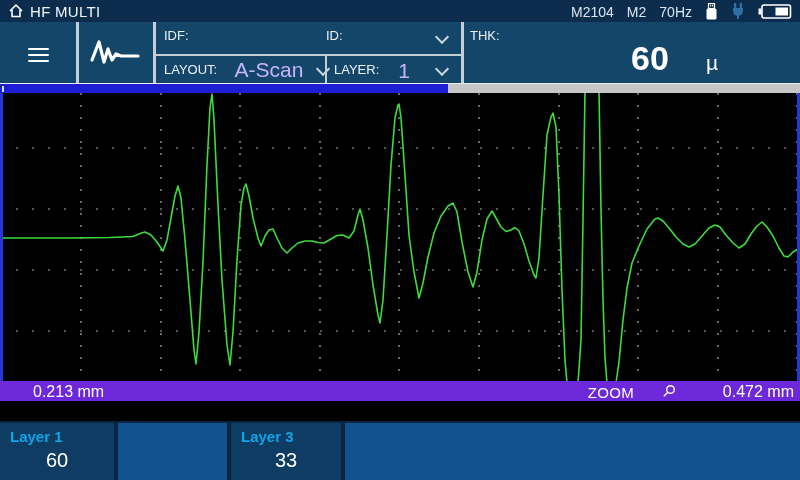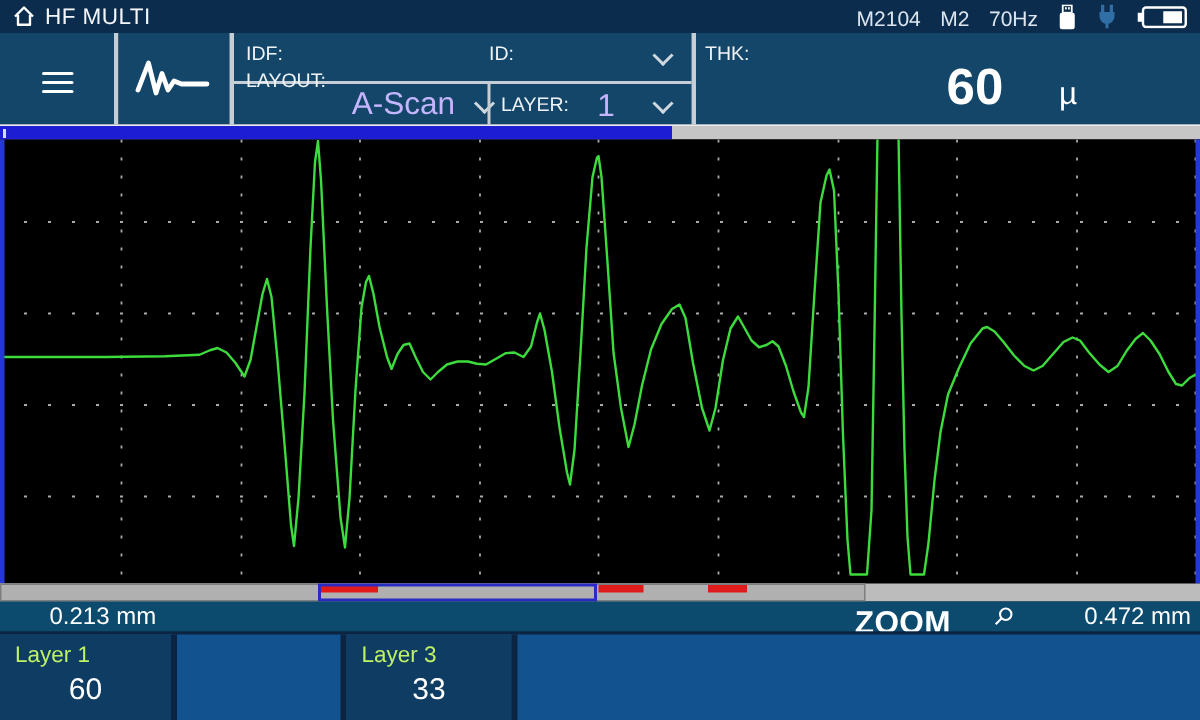--- a/index.html
+++ b/index.html
@@ -42,31 +42,31 @@
   .plot{left:0;top:93px;width:800px;height:296px;background:#000;}
   .edge-stripe{top:93px;width:3px;height:296px;background:#2437d8;}
 
   
   .scrollbar{left:0;top:389px;width:800px;height:12px;background:#bcbcbc;}
   .scroll-track{left:0;top:0;width:577px;height:12px;background:#b0b0b0;border:1px solid #7e7e7e;box-sizing:border-box;}
   .scroll-thumb{top:0;height:12px;border:2px solid #2b2bc4;box-sizing:border-box;}
   .red-seg{top:1px;height:4.5px;background:#e01b1b;}
 
   
-  .infobar{left:0;top:401px;width:800px;height:20px;background:#0c4a6e;font-size:16px;}
+  .infobar{left:0;top:381px;width:800px;height:20px;background:#6d28d9;font-size:16px;}
   .readout-left{left:33px;top:2px;}
-  .zoom-label{right:166px;top:3px;font-size:21px;font-weight:bold;letter-spacing:.3px;}
+  .zoom-label{right:166px;top:3px;font-size:15px;font-weight:normal;letter-spacing:.3px;}
   .zoom-icon{right:124px;top:3px;width:14px;height:14px;}
   .readout-right{right:6px;top:2px;text-align:right;}
 
   
   .bottom-panel{left:0;top:421px;width:800px;height:59px;background:#12528e;border-top:2px solid #0a2441;box-sizing:border-box;}
   .bp-cell{position:absolute;top:0;height:57px;background:#0e3c63;}
   .bp-gap{position:absolute;top:0;width:4px;height:57px;background:#0a2441;}
-  .bp-label{position:absolute;left:10px;top:5px;font-size:15px;color:#bef264;}
+  .bp-label{position:absolute;left:10px;top:5px;font-size:15px;color:#0ea5e9;font-weight:bold;}
   .bp-value{position:absolute;left:0;top:26px;width:100%;text-align:center;font-size:20px;color:#fff;}
 </style>
 </head>
 <body>
 
 <div class="screen">
 
   <div class="abs status-bar">
     <svg class="abs home-icon" viewBox="0 0 16 16">
       <path d="M2 8 L8 2 L14 8 M4 7 V13.5 H12 V7" fill="none" stroke="#fff" stroke-width="1.6" stroke-linejoin="round"></path>
@@ -112,21 +112,21 @@
         <polyline points="3,22 10,4 15,24 19,11 23,22 27,16 32,18 49,18" fill="none" stroke="#fff" stroke-width="3.2" stroke-linecap="round" stroke-linejoin="round"></polyline>
       </svg>
     </div>
     <div class="vsep" style="left:153px"></div>
 
     <div class="tb-cell cell-idf">
       <span class="abs small-label" style="left:8px;top:6px">IDF:</span>
       <span class="abs small-label" style="left:170px;top:6px">ID:</span>
       <span class="abs chev" style="left:281px;top:10px"></span>
       <div class="abs idf-divider"></div>
-      <span class="abs small-label" style="left:8px;top:24px">LAYOUT:</span>
+      <span class="abs small-label" style="left:8px;top:40px">LAYOUT:</span>
       <span class="abs big-value" style="left:72px;top:36px;width:82px;text-align:center">A-Scan</span>
       <span class="abs chev" style="left:162px;top:42px"></span>
       <div class="abs idf-subsep"></div>
       <span class="abs small-label" style="left:178px;top:40px">LAYER:</span>
       <span class="abs big-value" style="left:232px;top:37px;width:32px;text-align:center">1</span>
       <span class="abs chev" style="left:281px;top:42px"></span>
     </div>
 
     <div class="vsep" style="left:461px"></div>
     <div class="tb-cell cell-thk">

